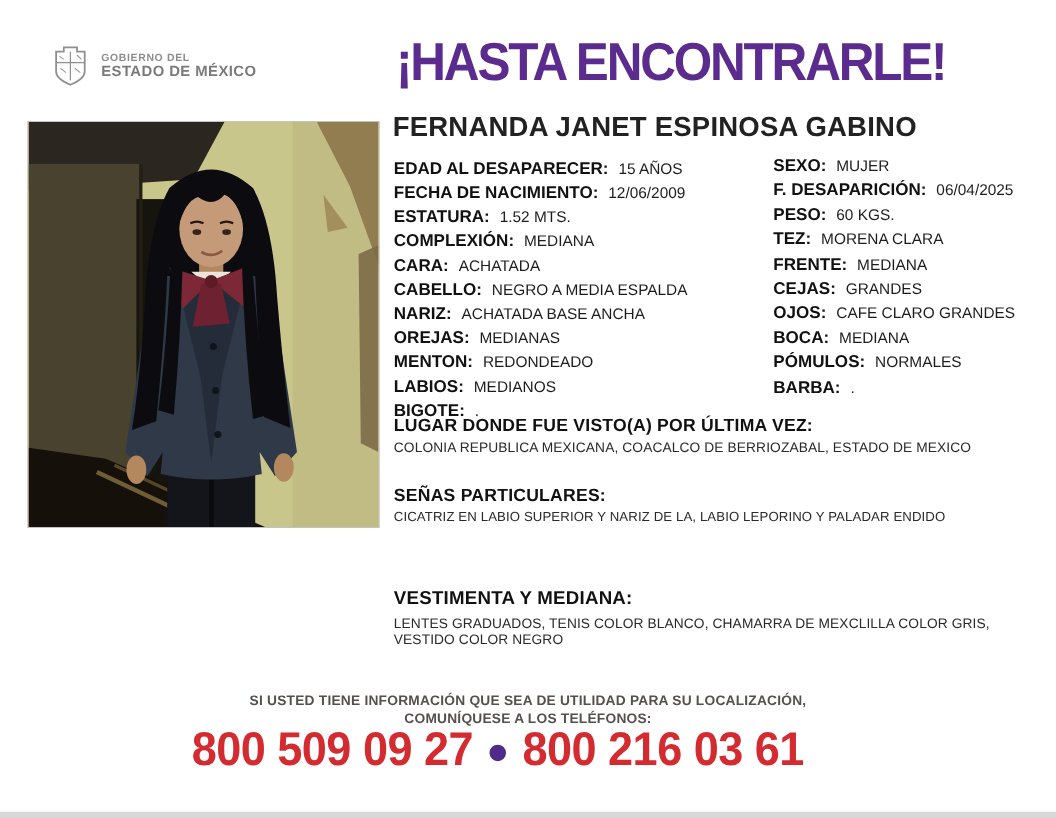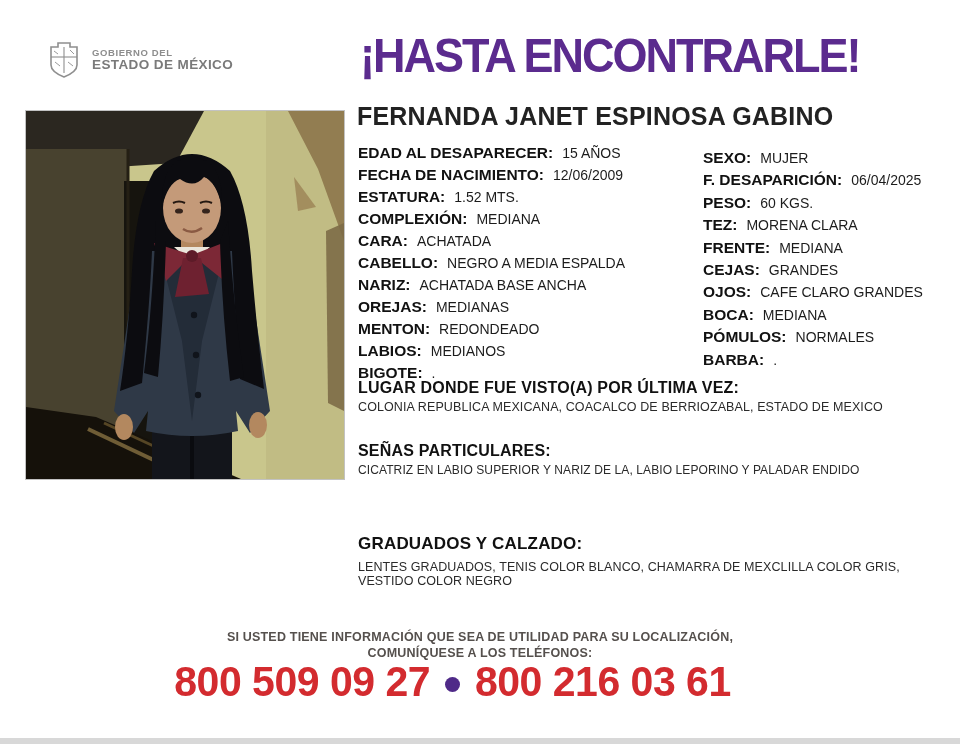--- a/index.html
+++ b/index.html
@@ -26,21 +26,21 @@
   .photo-frame{
     position:absolute;left:25px;top:110px;width:320px;height:370px;
     border:1px solid #c2c2c2;background:#c9c68c;box-sizing:border-box;
   }
   .photo-frame svg{display:block;width:100%;height:100%;}
   
   .details{position:absolute;left:358px;top:142px;width:596px;}
   .col-left{position:absolute;left:0;top:0;width:345px;}
   .col-right{position:absolute;left:345px;top:0;width:251px;}
   .drow{height:22px;line-height:22px;white-space:nowrap;}
-  .col-right .drow{height:22.4px;line-height:32px;}
+  .col-right .drow{height:22.4px;line-height:17px;}
   .dlabel{font-weight:bold;font-size:15.5px;color:#111;}
   .dvalue{font-size:14px;color:#1c1c1c;margin-left:9px;}
   .section{position:absolute;left:358px;}
   .sec-heading{font-weight:bold;font-size:16px;color:#111;letter-spacing:.2px;}
   .sec-value{font-size:12.5px;color:#2a2a2a;margin-top:3px;letter-spacing:.1px;}
   .sec-lastseen{top:379px;width:580px;}
   .sec-senas{top:442px;width:580px;}
   .sec-clothing{top:534px;width:580px;}
   .sec-clothing .sec-heading{font-size:17px;}
   .sec-clothing .sec-value{margin-top:6px;}
@@ -175,21 +175,21 @@
     <div class="sec-heading">LUGAR DONDE FUE VISTO(A) POR ÚLTIMA VEZ:</div>
     <div class="sec-value">COLONIA REPUBLICA MEXICANA, COACALCO DE BERRIOZABAL, ESTADO DE MEXICO</div>
   </div>
 
   <div class="section sec-senas">
     <div class="sec-heading">SEÑAS PARTICULARES:</div>
     <div class="sec-value" style="font-size:12px;">CICATRIZ EN LABIO SUPERIOR Y NARIZ DE LA, LABIO LEPORINO Y PALADAR ENDIDO</div>
   </div>
 
   <div class="section sec-clothing">
-    <div class="sec-heading">GRADUADOS Y CALZADO:</div>
+    <div class="sec-heading">VESTIMENTA Y MEDIANA:</div>
     <div class="sec-value">LENTES GRADUADOS, TENIS COLOR BLANCO, CHAMARRA DE MEXCLILLA COLOR GRIS, VESTIDO COLOR NEGRO</div>
   </div>
 
   <div class="footer-info">
     <div>SI USTED TIENE INFORMACIÓN QUE SEA DE UTILIDAD PARA SU LOCALIZACIÓN,</div>
     <div>COMUNÍQUESE A LOS TELÉFONOS:</div>
   </div>
 
   <div class="phones">
     <span class="phone">800 509 09 27</span>

